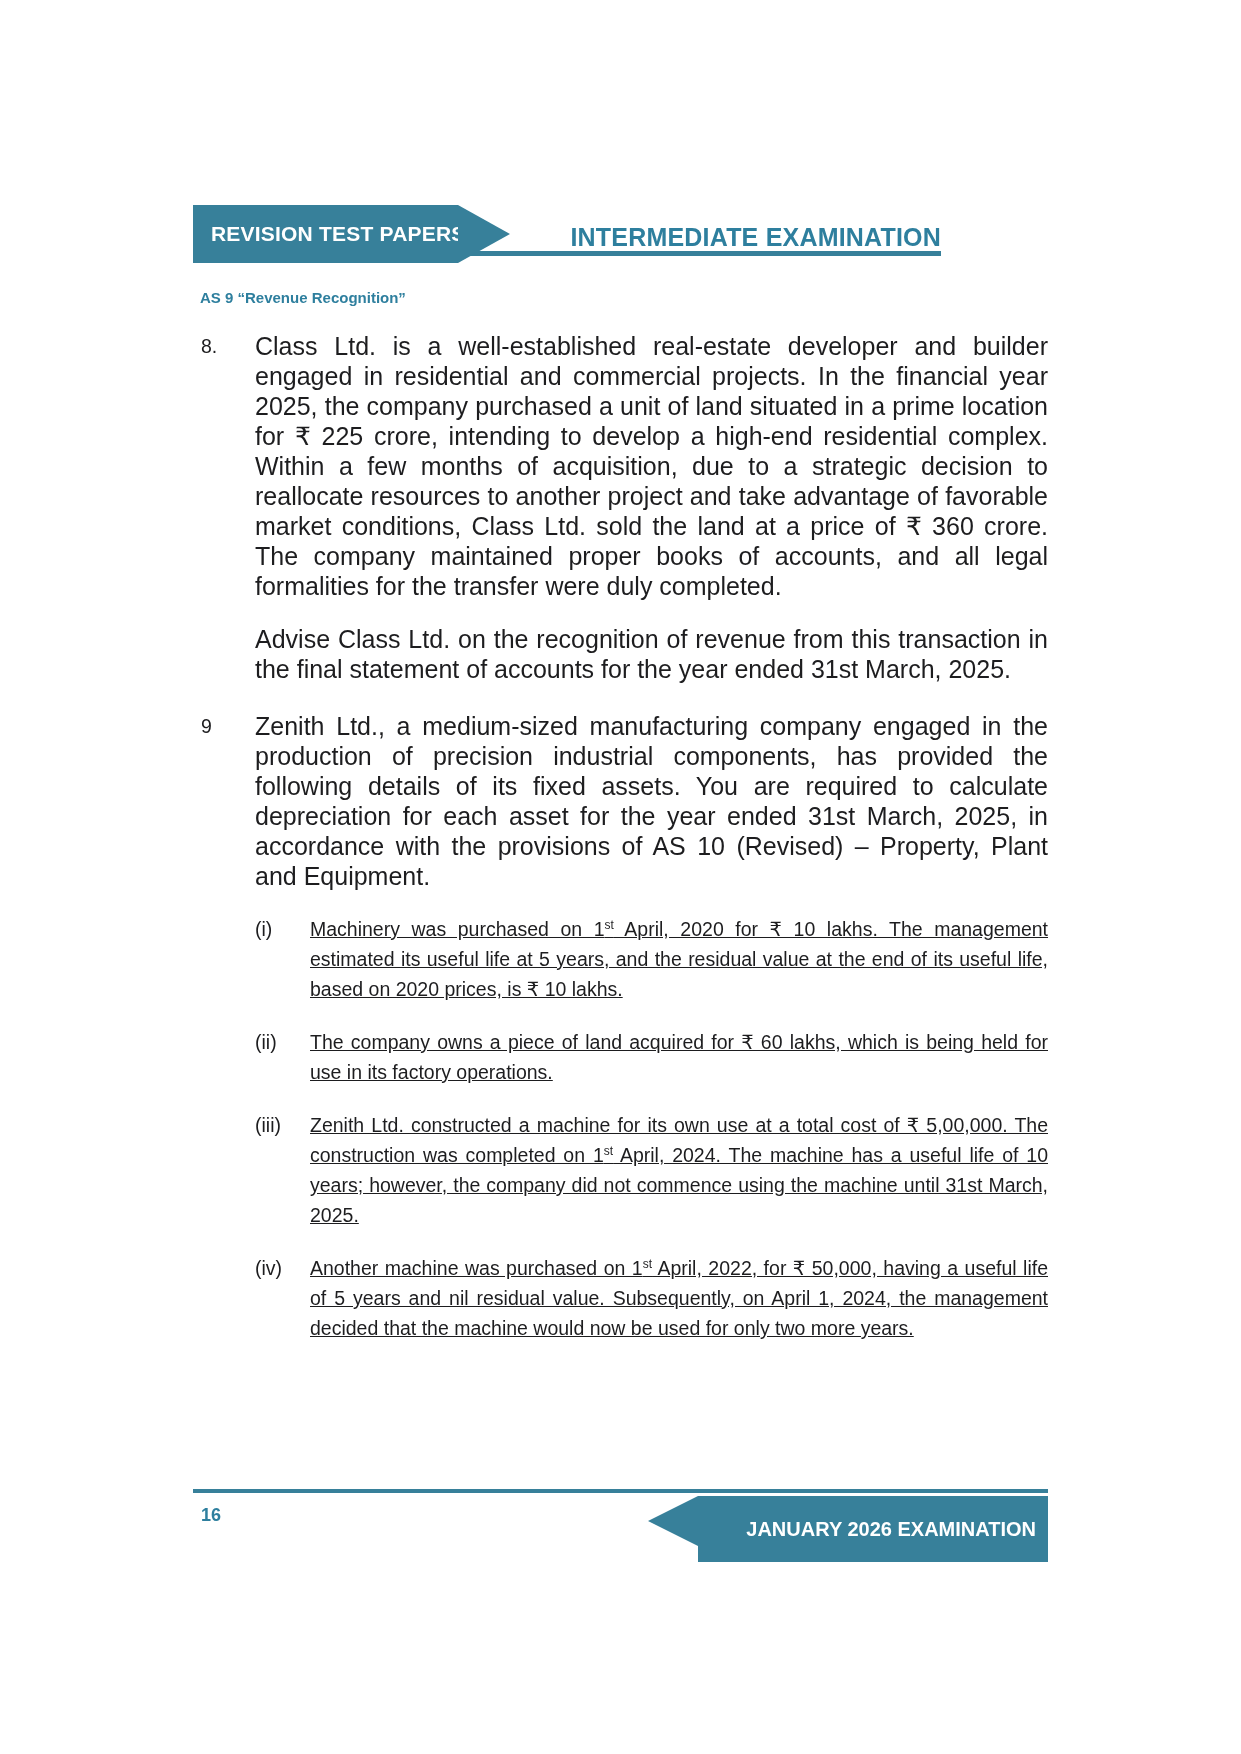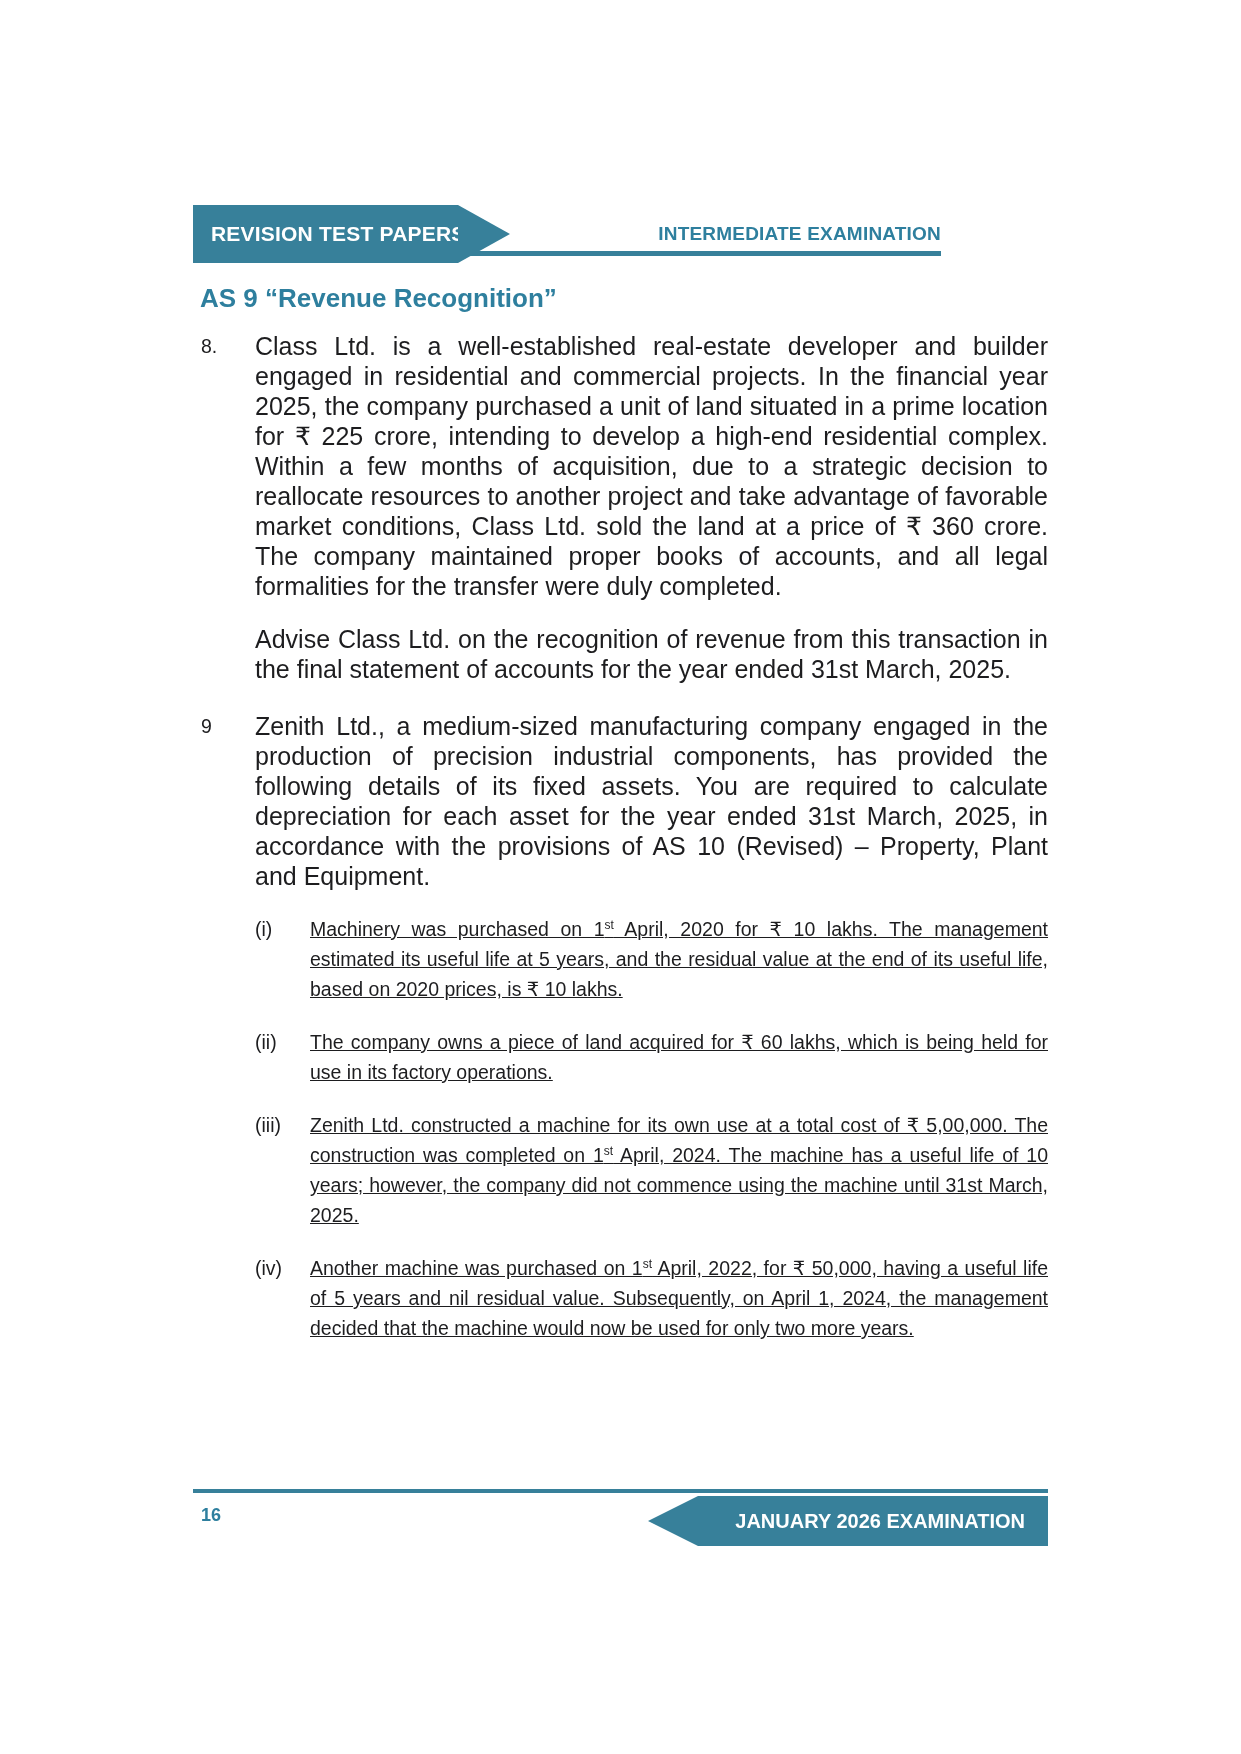--- a/index.html
+++ b/index.html
@@ -44,36 +44,36 @@
     width: 0; height: 0;
     border-top: 29px solid transparent;
     border-bottom: 29px solid transparent;
     border-left: 52px solid #37809a;
   }
   .header-right {
     position: absolute;
     top: 223px;
     right: 300px;
     color: #2e7f9e;
-    font-size: 19px;
+    font-size: 25px;
     font-weight: bold;
     letter-spacing: 0.2px;
     white-space: nowrap;
   }
 
   
   .content {
     position: absolute;
     left: 193px; top: 285px;
     width: 855px;
   }
   .section-heading {
     margin: 0 0 20px 7px;
     color: #2e7f9e;
-    font-size: 26px;
+    font-size: 15px;
     font-weight: bold;
     line-height: 26px;
   }
   .question {
     display: flex;
     margin-bottom: 4px;
   }
   .qnum {
     flex: 0 0 62px;
     box-sizing: border-box;
@@ -114,26 +114,26 @@
   .footer-rule {
     position: absolute;
     left: 193px; top: 1489px;
     width: 855px; height: 4px;
     background: #37809a;
   }
   .footer-banner {
     position: absolute;
     top: 1496px;
     right: 193px;
-    width: 350px; height: 50px;
+    width: 350px; height: 66px;
     background: #37809a;
     display: flex;
     align-items: center;
     justify-content: flex-end;
-    padding-right: 23px;
+    padding-right: 12px;
     box-sizing: border-box;
   }
   .footer-banner .banner-text {
     color: #ffffff;
     font-size: 20px;
     font-weight: bold;
     white-space: nowrap;
   }
   .footer-arrow-left {
     position: absolute;

